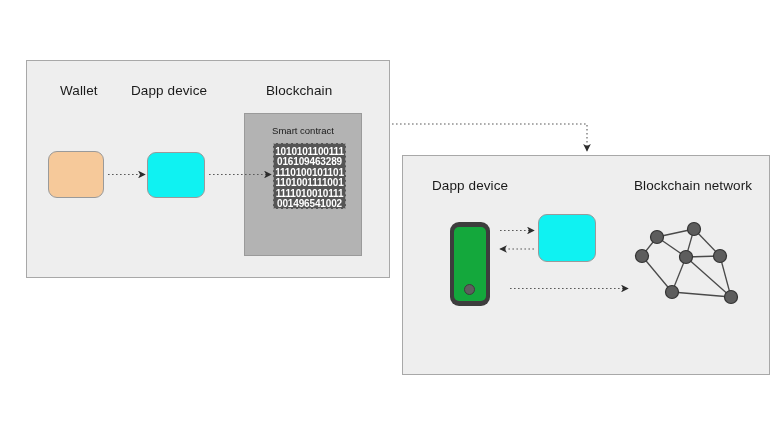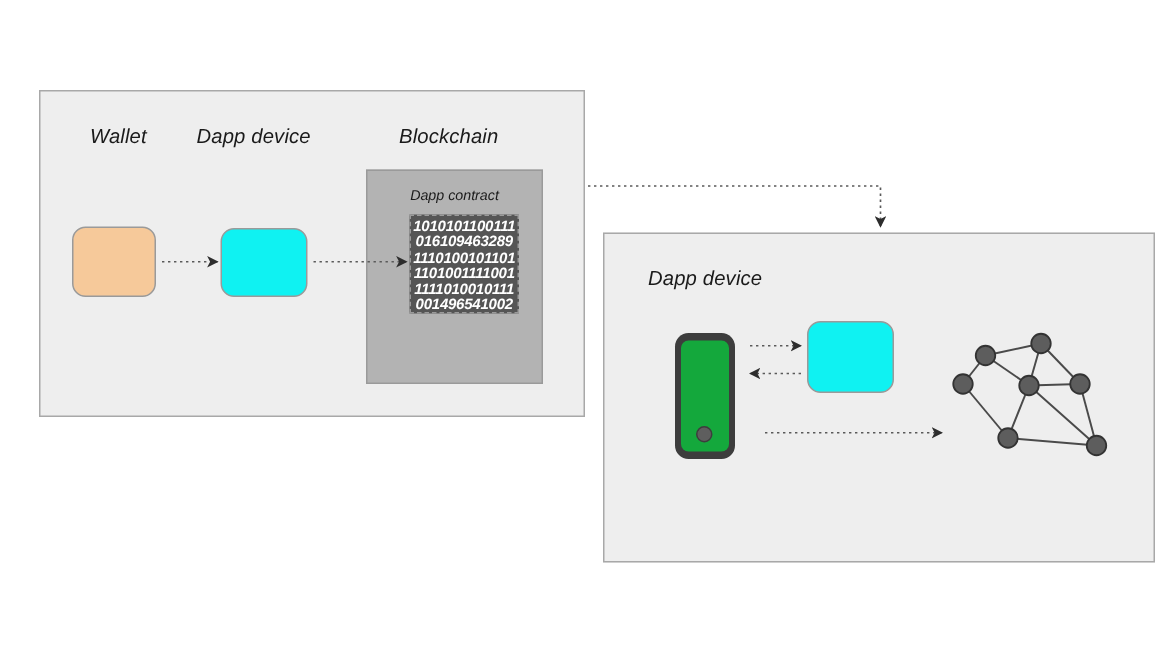--- a/index.html
+++ b/index.html
@@ -7,21 +7,20 @@
     padding: 0;
     background: #ffffff;
   }
   #canvas {
     position: relative;
     width: 780px;
     height: 387px;
     background: #ffffff;
     font-family: "Liberation Sans", sans-serif;
     overflow: hidden;
-    font-style: italic;
   }
   .panel {
     position: absolute;
     background: #eeeeee;
     border: 1px solid #a8a8a8;
     box-sizing: border-box;
   }
   #panel-left  { left: 26px;  top: 60px;  width: 364px; height: 218px; }
   #panel-right { left: 402px; top: 155px; width: 368px; height: 220px; }
 
@@ -128,33 +127,34 @@
   <div class="panel" id="panel-left"></div>
 
   <div class="col-label" style="left:60px; top:83px;">Wallet</div>
   <div class="col-label" style="left:131px; top:83px;">Dapp device</div>
   <div class="col-label" style="left:266px; top:83px;">Blockchain</div>
 
   <div class="rbox" id="wallet-box"></div>
   <div class="rbox" id="dapp-box"></div>
 
   <div id="blockchain-box"></div>
-  <div id="smart-contract-label">Dapp contract</div>
+  <div id="smart-contract-label">Smart contract</div>
   <div id="code-block">
     <div class="code-line">1010101100111</div>
     <div class="code-line">016109463289</div>
     <div class="code-line">1110100101101</div>
     <div class="code-line">1101001111001</div>
     <div class="code-line">1111010010111</div>
     <div class="code-line">001496541002</div>
   </div>
 
   <div class="panel" id="panel-right"></div>
 
   <div class="col-label" style="left:432px; top:178px;">Dapp device</div>
+  <div class="col-label" style="left:634px; top:178px;">Blockchain network</div>
 
   <div id="phone-outer">
     <div id="phone-screen"></div>
     <div id="phone-home-button"></div>
   </div>
 
   <div class="rbox" id="browser-box"></div>
 
   <svg class="overlay">
     <defs>

